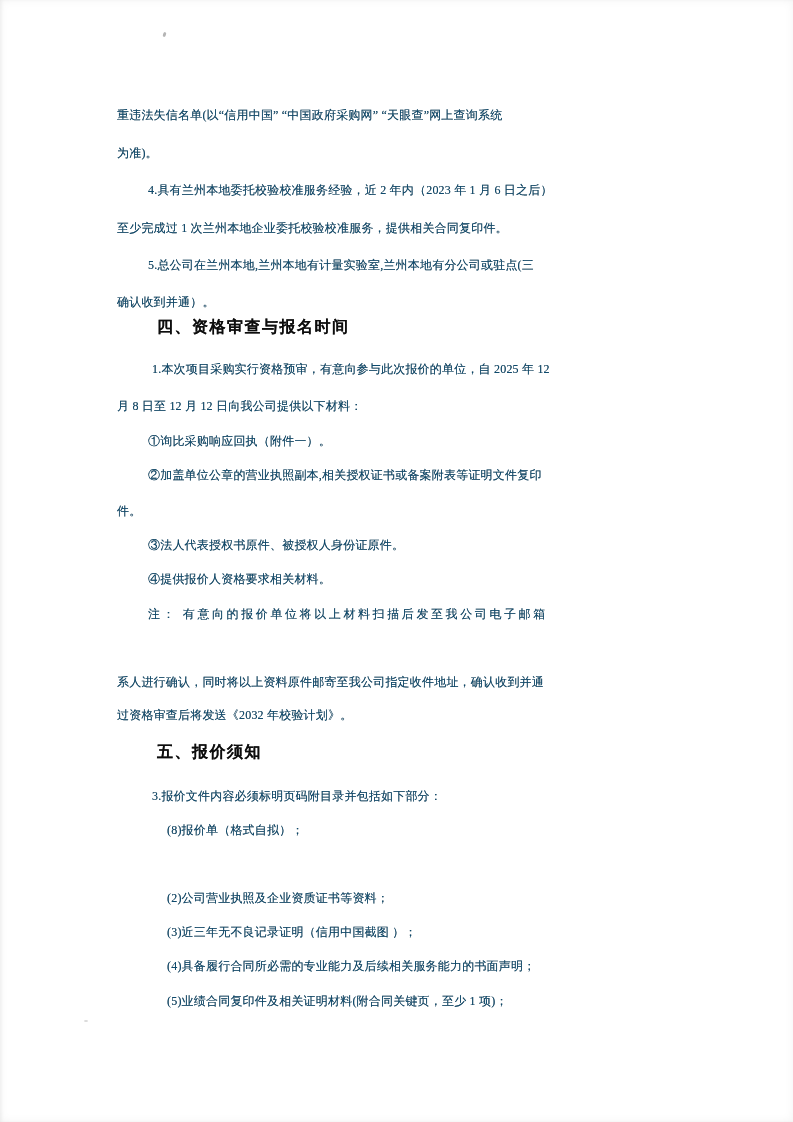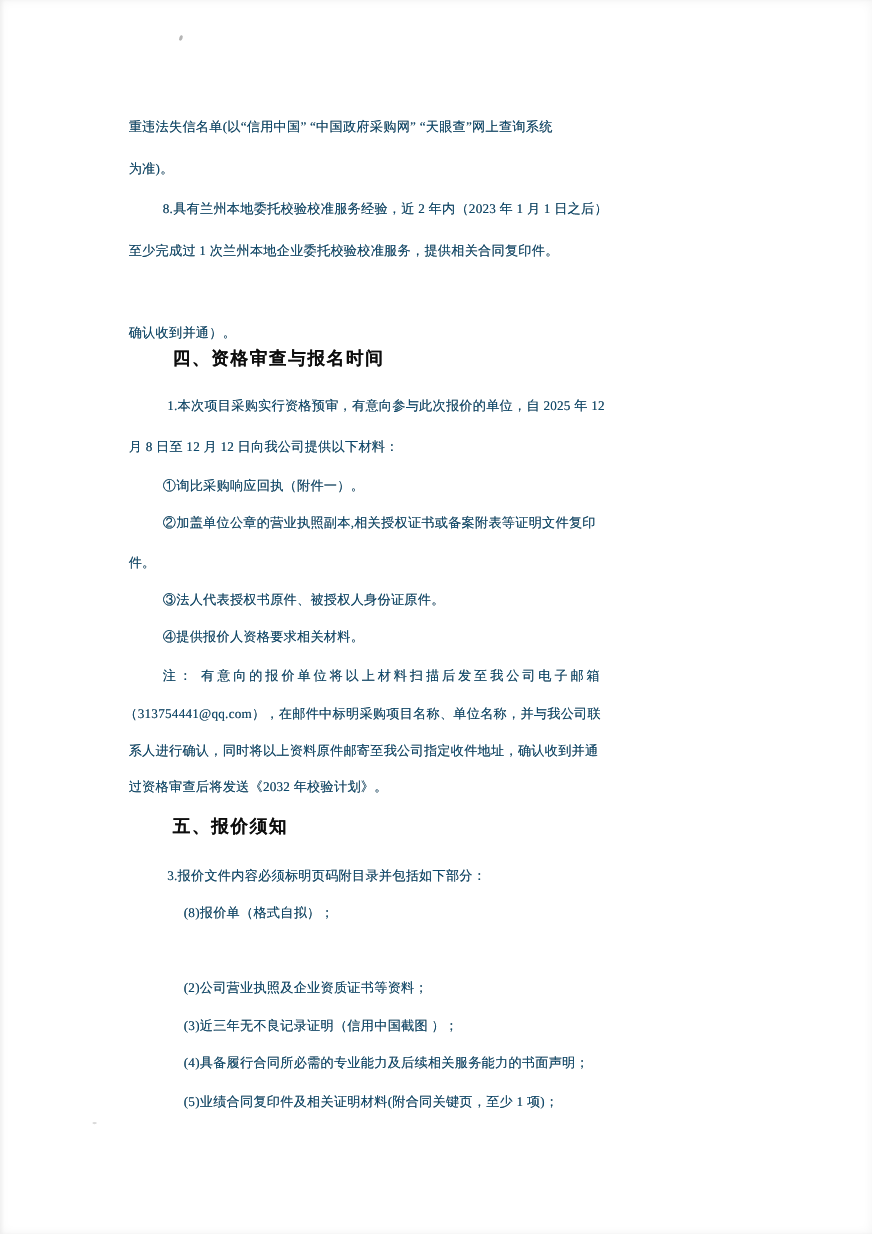--- a/index.html
+++ b/index.html
@@ -50,36 +50,36 @@
 </head>
 <body>
 
 <div class="page">
 
   <div class="speck s1"></div>
   <div class="speck s2"></div>
 
   <div class="line m-flush" style="top:103px">重违法失信名单(以“信用中国” “中国政府采购网” “天眼查”网上查询系统</div>
   <div class="line m-flush" style="top:141px">为准)。</div>
-  <div class="line m-indent" style="top:178px">8.具有兰州本地委托校验校准服务经验，近 2 年内（2023 年 1 月 1 日之后）</div>
+  <div class="line m-indent" style="top:178px">4.具有兰州本地委托校验校准服务经验，近 2 年内（2023 年 1 月 6 日之后）</div>
   <div class="line m-flush" style="top:216px">至少完成过 1 次兰州本地企业委托校验校准服务，提供相关合同复印件。</div>
+  <div class="line m-indent" style="top:253px">5.总公司在兰州本地,兰州本地有计量实验室,兰州本地有分公司或驻点(三</div>
   <div class="line m-flush" style="top:290px">确认收到并通）。</div>
 
   <div class="line heading m-head" style="top:315px">四、资格审查与报名时间</div>
 
   <div class="line m-num" style="top:357px">1.本次项目采购实行资格预审，有意向参与此次报价的单位，自 2025 年 12</div>
   <div class="line m-flush" style="top:394px">月 8 日至 12 月 12 日向我公司提供以下材料：</div>
   <div class="line m-indent" style="top:429px">①询比采购响应回执（附件一）。</div>
   <div class="line m-indent" style="top:463px">②加盖单位公章的营业执照副本,相关授权证书或备案附表等证明文件复印</div>
   <div class="line m-flush" style="top:499px">件。</div>
   <div class="line m-indent" style="top:533px">③法人代表授权书原件、被授权人身份证原件。</div>
   <div class="line m-indent" style="top:567px">④提供报价人资格要求相关材料。</div>
 
   <div class="line m-indent spaced" style="top:602px">注： 有意向的报价单位将以上材料扫描后发至我公司电子邮箱</div>
-  <div class="line m-email" style="top:637px">（313754441@qq.com），在邮件中标明采购项目名称、单位名称，并与我公司联</div>
   <div class="line m-flush" style="top:670px">系人进行确认，同时将以上资料原件邮寄至我公司指定收件地址，确认收到并通</div>
   <div class="line m-flush" style="top:703px">过资格审查后将发送《2032 年校验计划》。</div>
 
   <div class="line heading m-head" style="top:740px">五、报价须知</div>
 
   <div class="line m-num" style="top:784px">3.报价文件内容必须标明页码附目录并包括如下部分：</div>
   <div class="line m-item" style="top:818px">(8)报价单（格式自拟）；</div>
   <div class="line m-item" style="top:886px">(2)公司营业执照及企业资质证书等资料；</div>
   <div class="line m-item" style="top:920px">(3)近三年无不良记录证明（信用中国截图 ）；</div>
   <div class="line m-item" style="top:954px">(4)具备履行合同所必需的专业能力及后续相关服务能力的书面声明；</div>

